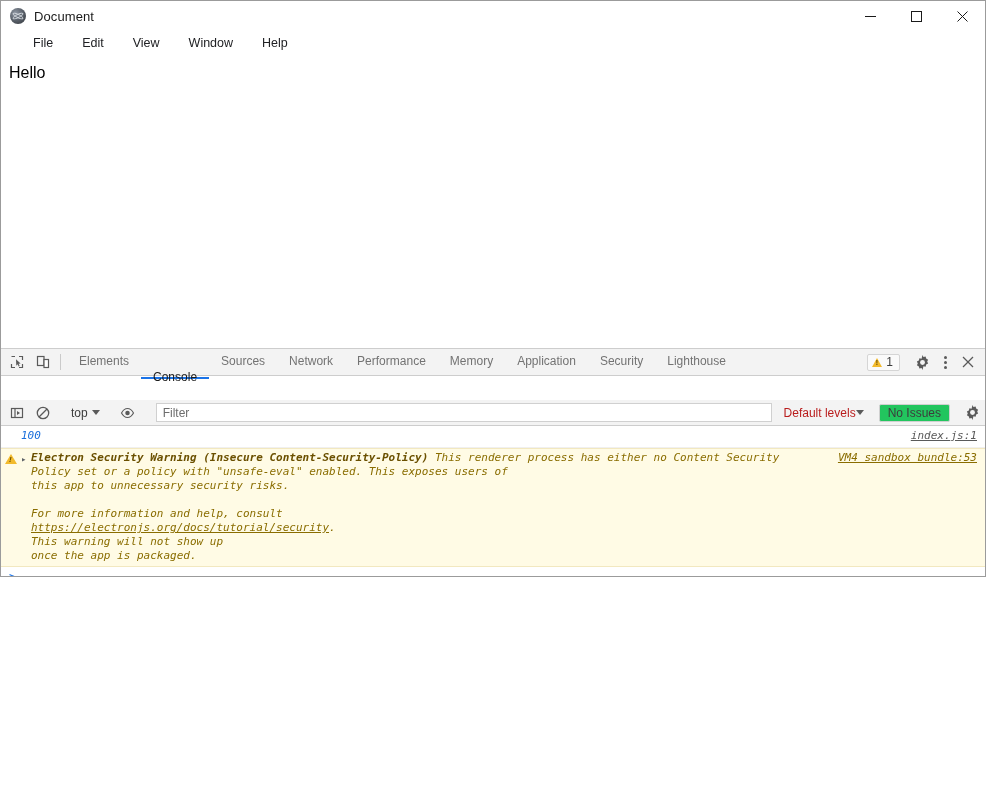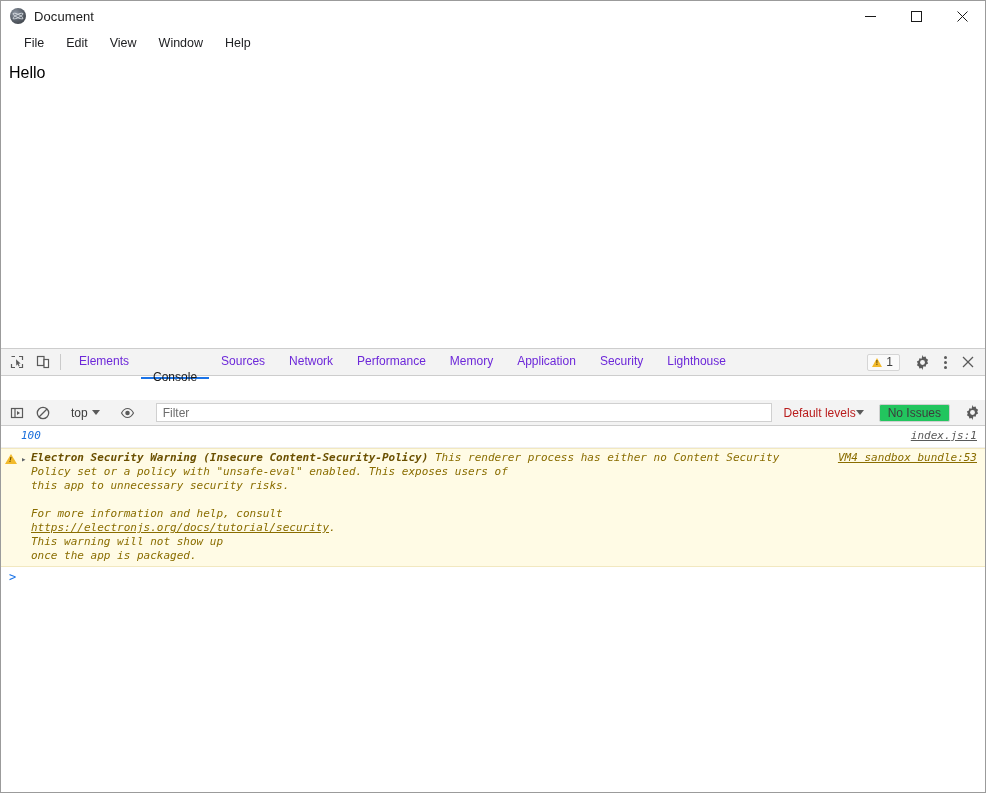--- a/index.html
+++ b/index.html
@@ -12,21 +12,21 @@
     height: 793px;
     font-family: "Liberation Sans", sans-serif;
     font-size: 12px;
     color: #202124;
     overflow: hidden;
   }
 
   #window {
     position: relative;
     width: 986px;
-    height: 793px;
+    height: 577px;
     box-sizing: border-box;
     border: 1px solid #9b9b9b;
     background: #ffffff;
     display: flex;
     flex-direction: column;
   }
 
   
   .titlebar {
     height: 30px;
@@ -91,24 +91,23 @@
     color: #1a1a1a;
   }
   .win-btn svg { display: block; }
 
   
   .menubar {
     height: 24px;
     min-height: 24px;
     display: flex;
     align-items: center;
-    padding-left: 8px;
-    background: #ffffff;
-    gap: 6px;
-    margin-left: 7px;
+    padding-left: 24px;
+    background: #ffffff;
+    gap: 13px;
   }
   .menu-item {
     font-size: 12.5px;
     color: #202124;
     padding: 2px 8px;
     white-space: nowrap;
   }
 
   
   .page-content {
@@ -162,21 +161,21 @@
   .dt-tabs {
     display: flex;
     align-items: stretch;
     margin-left: 2px;
   }
   .dt-tab {
     padding: 0 12px;
     display: flex;
     align-items: center;
     font-size: 12px;
-    color: #6d28d9;
+    color: #737373;
     white-space: nowrap;
     border-bottom: 2px solid transparent;
     box-sizing: border-box;
   }
   .dt-tab.active {
     color: #1a1a1a;
     border-bottom-color: #1a73e8;
     margin-top: 28px;
   }
   .dt-tabbar-right {

